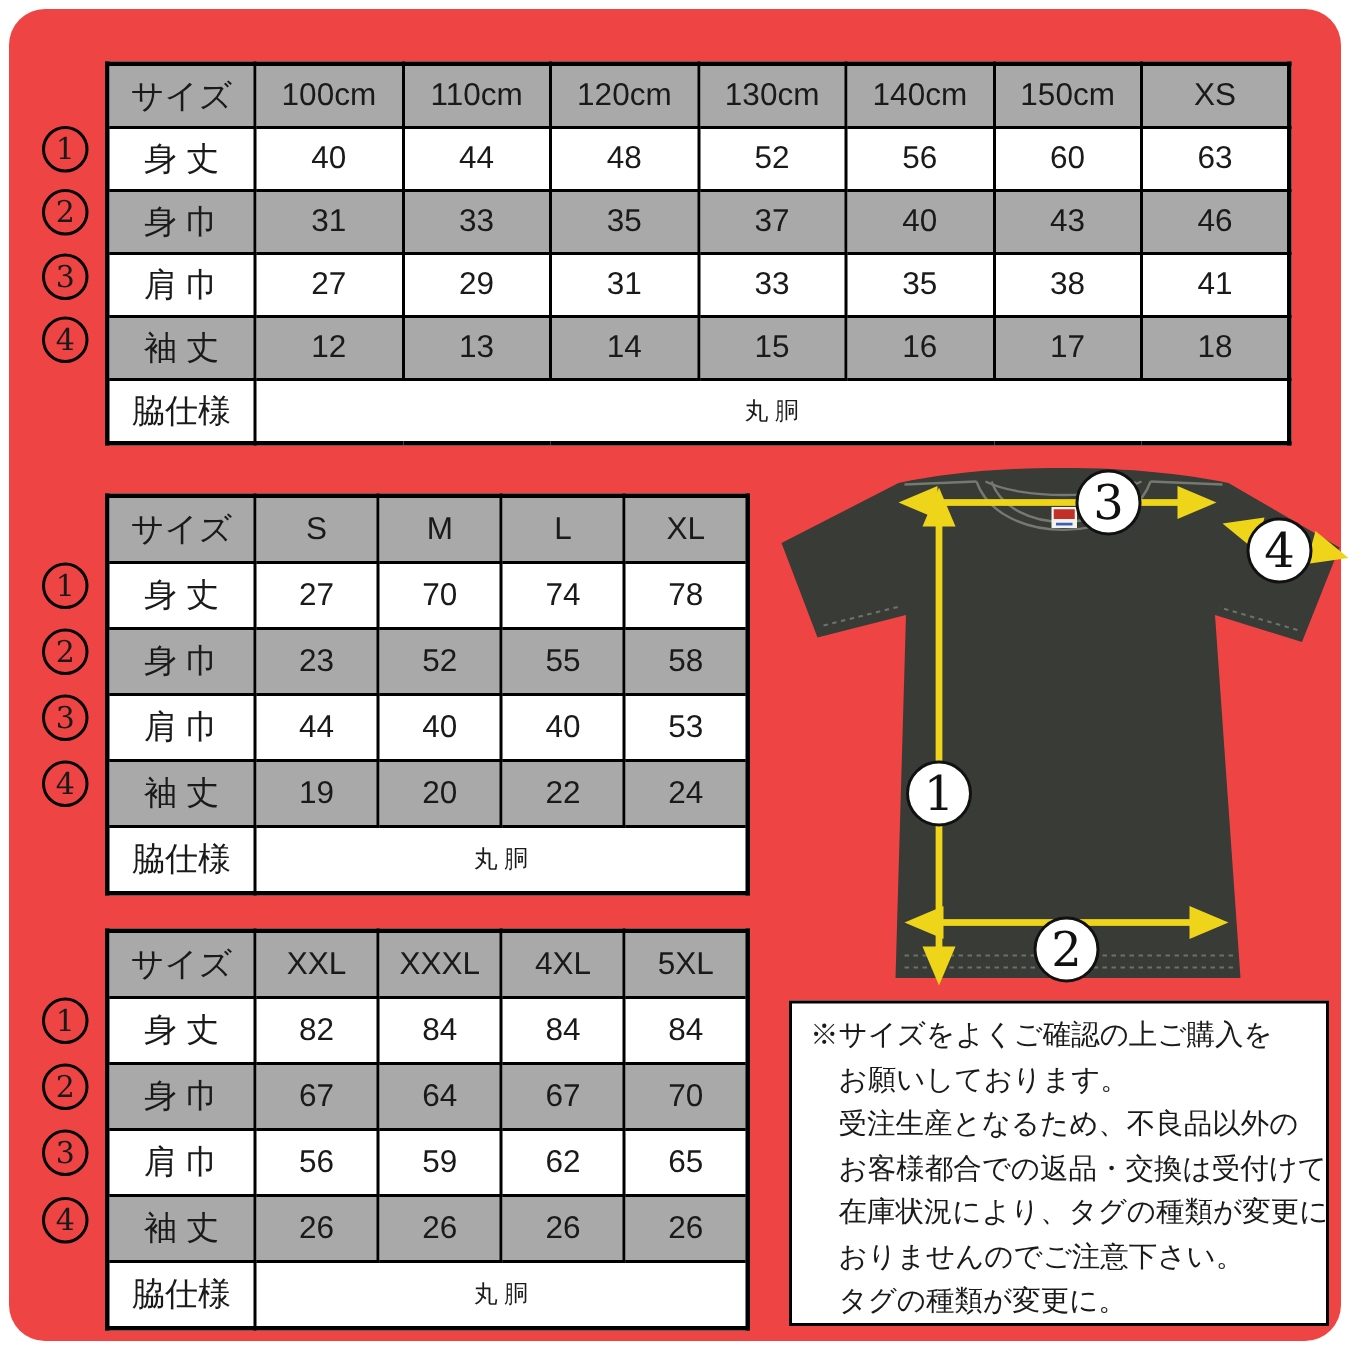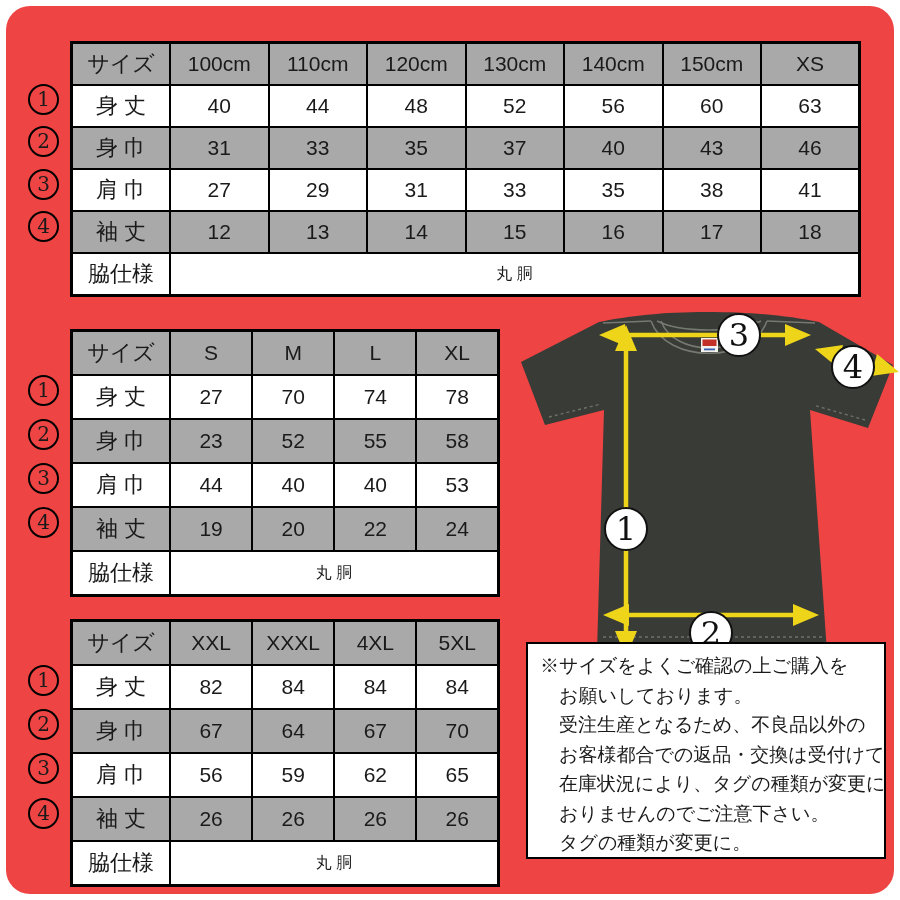--- a/index.html
+++ b/index.html
@@ -23,21 +23,21 @@
 
   
   .mk{position:absolute;left:22px;width:27px;height:27px;border:2px solid #000;
       border-radius:50%;display:flex;align-items:center;justify-content:center;
       font-family:"DejaVu Serif",serif;font-size:20px;line-height:1;background:transparent;}
 
   
   #shirt-svg{position:absolute;left:505px;top:303px;width:392px;height:354px;}
 
   
-  .notice{position:absolute;left:520px;top:636px;width:360px;height:217px;
+  .notice{position:absolute;left:520px;top:661px;width:360px;height:217px;
           background:#ffffff;border:2px solid #000;box-sizing:border-box;
           padding:7px 10px 0 12px;}
   .notice-line{font-size:19px;line-height:29.5px;white-space:nowrap;padding-left:19px;}
   .notice-line.first{padding-left:0;}
 </style>
 </head>
 <body>
 
 <div class="page">
   <div class="canvas">

